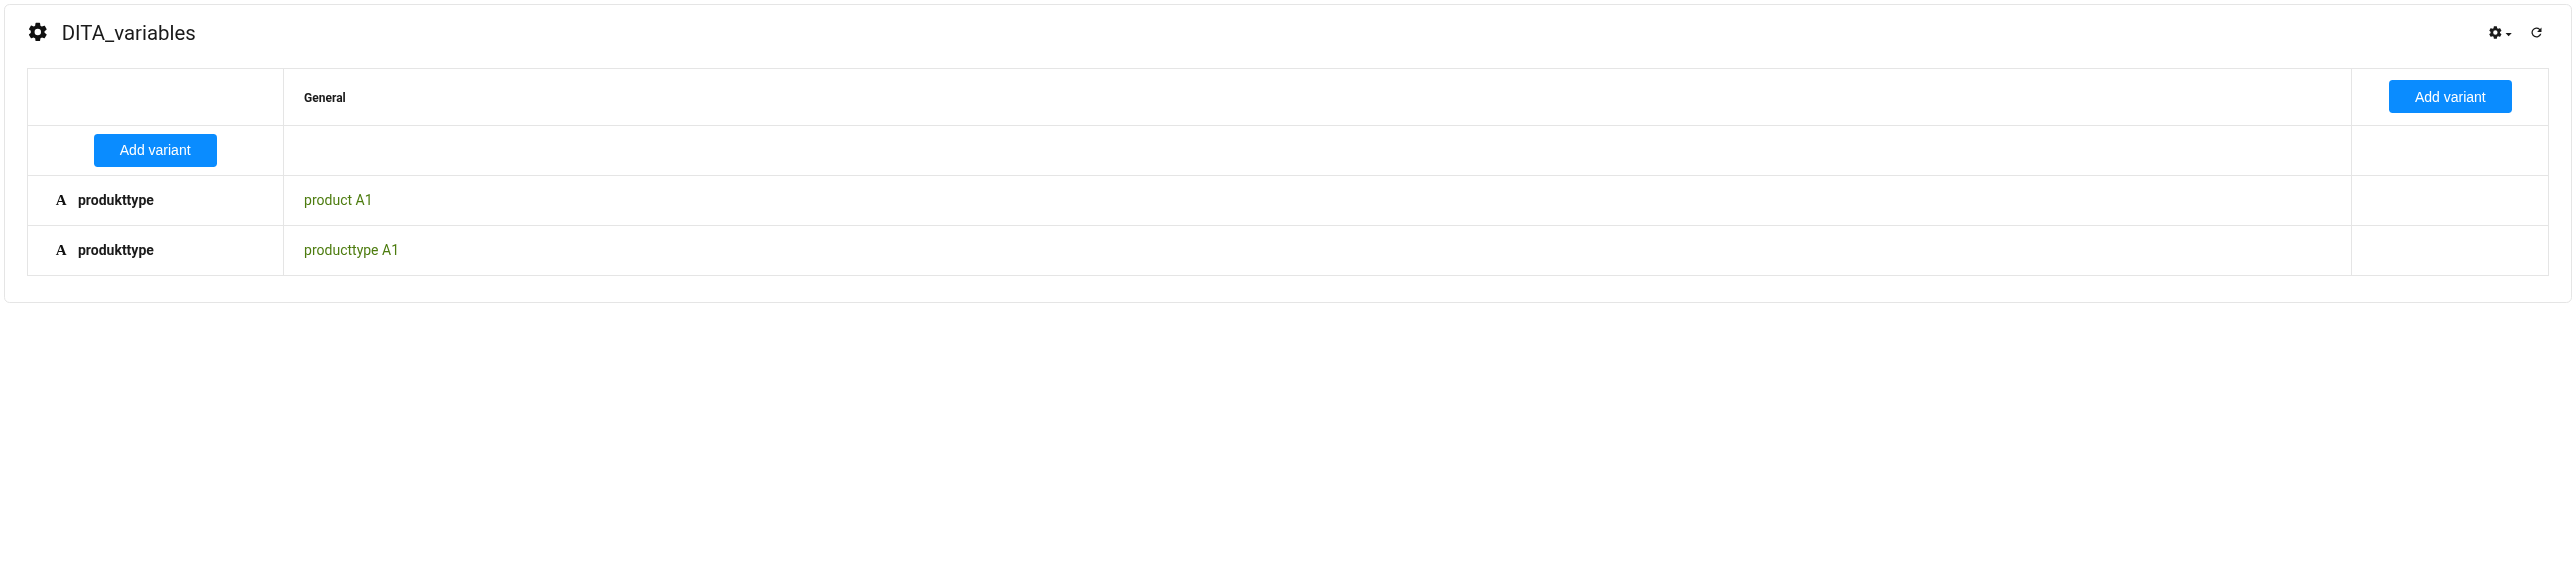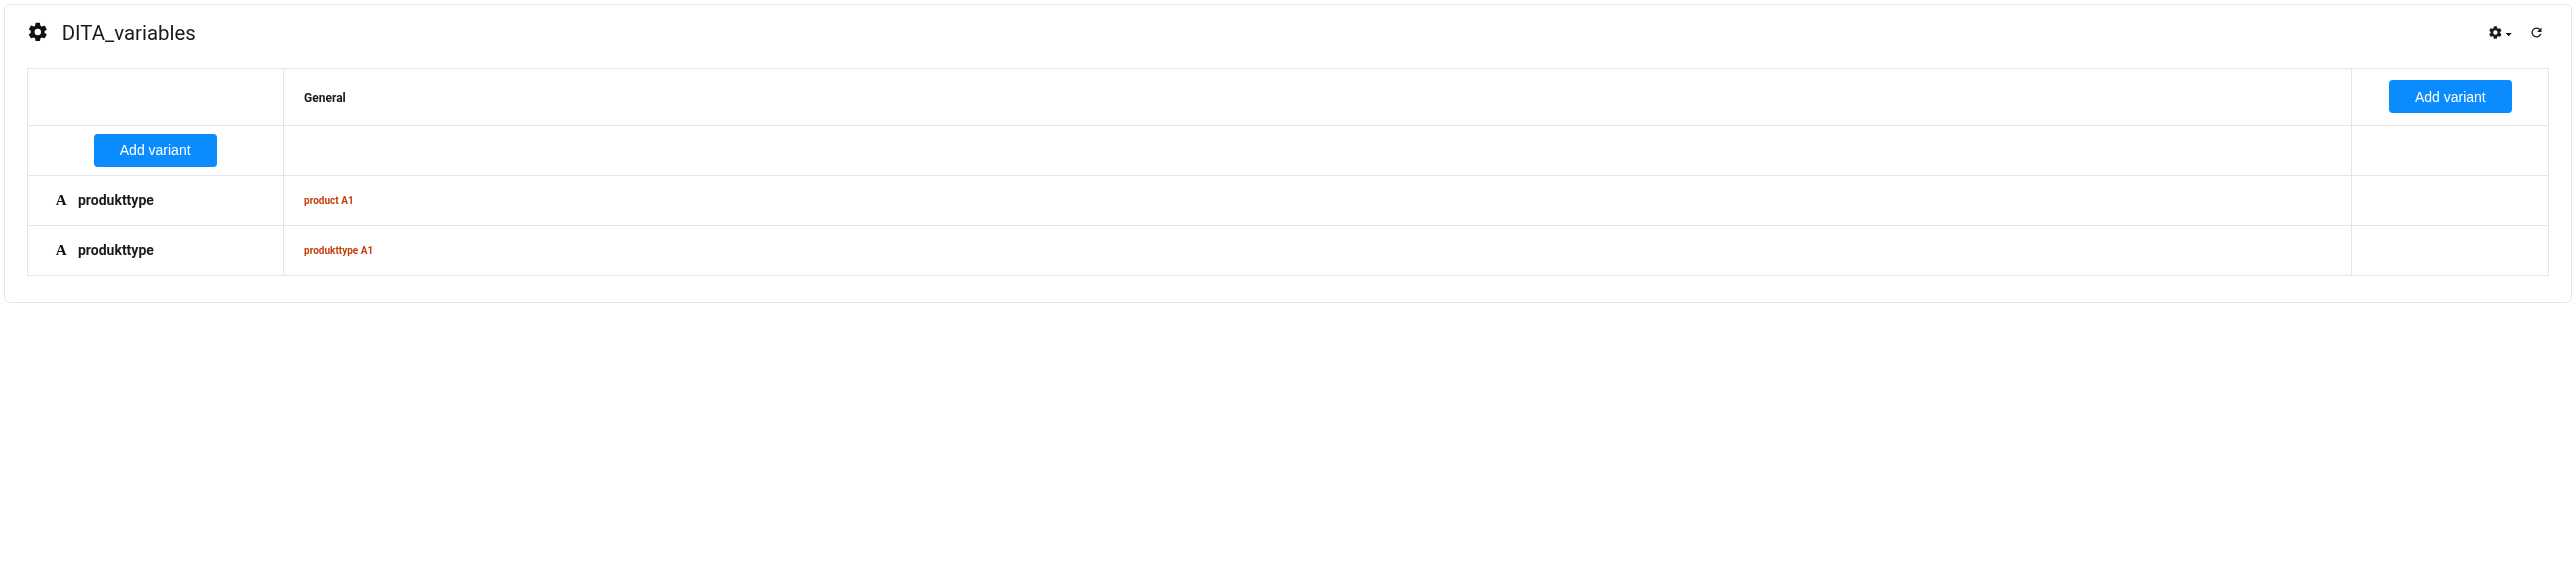--- a/index.html
+++ b/index.html
@@ -133,23 +133,23 @@
       display: inline-block;
       width: 15px;
       text-align: center;
     }
     .var-name {
       font-size: 14px;
       font-weight: 700;
       color: #1a1a1a;
     }
     .var-value {
-      font-size: 10px;
-      font-weight: 700;
-      color: #c2410c;
+      font-size: 14px;
+      font-weight: 400;
+      color: #4d7c0f;
       padding-left: 20.4px;
     }
   </style>
 </head>
 <body>
 
 <div class="panel">
   <div class="panel-header">
     <div class="panel-title-group">
       <span>
@@ -215,20 +215,20 @@
         <td></td>
       </tr>
       <tr>
         <td>
           <div class="var-name-cell">
             <span class="type-icon">A</span>
             <span class="var-name">produkttype</span>
           </div>
         </td>
         <td>
-          <div class="var-value">produkttype A1</div>
+          <div class="var-value">producttype A1</div>
         </td>
         <td></td>
       </tr>
     </tbody>
   </table>
 </div>
 
 
 </body></html>

